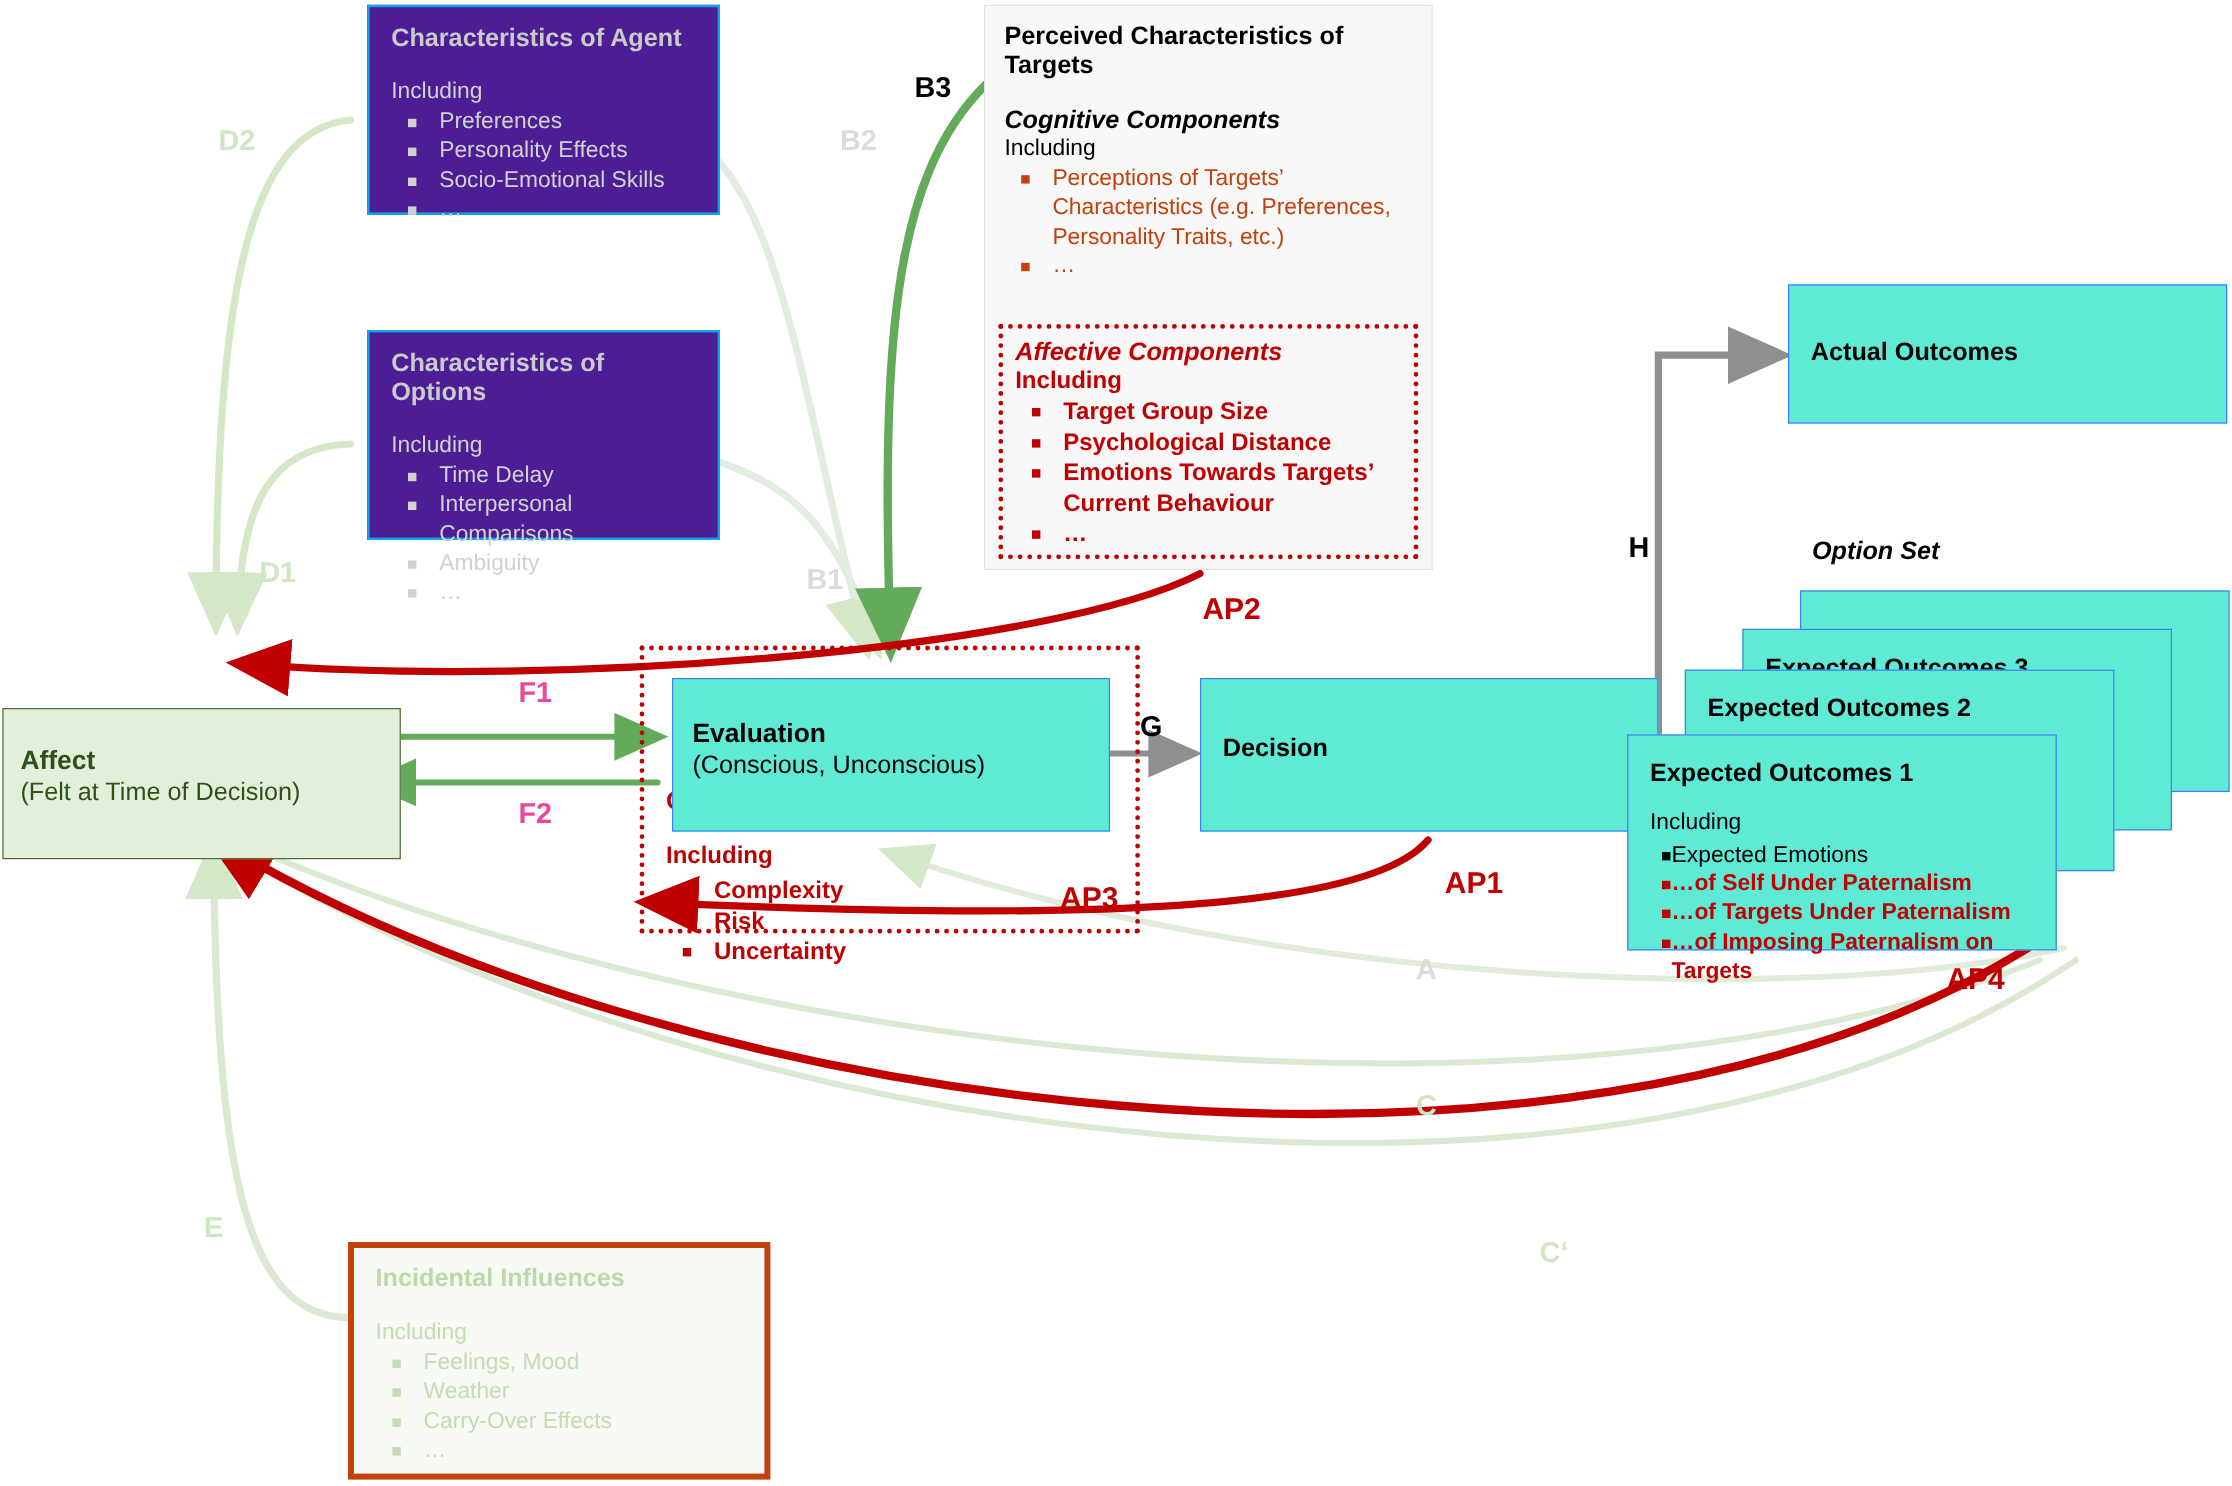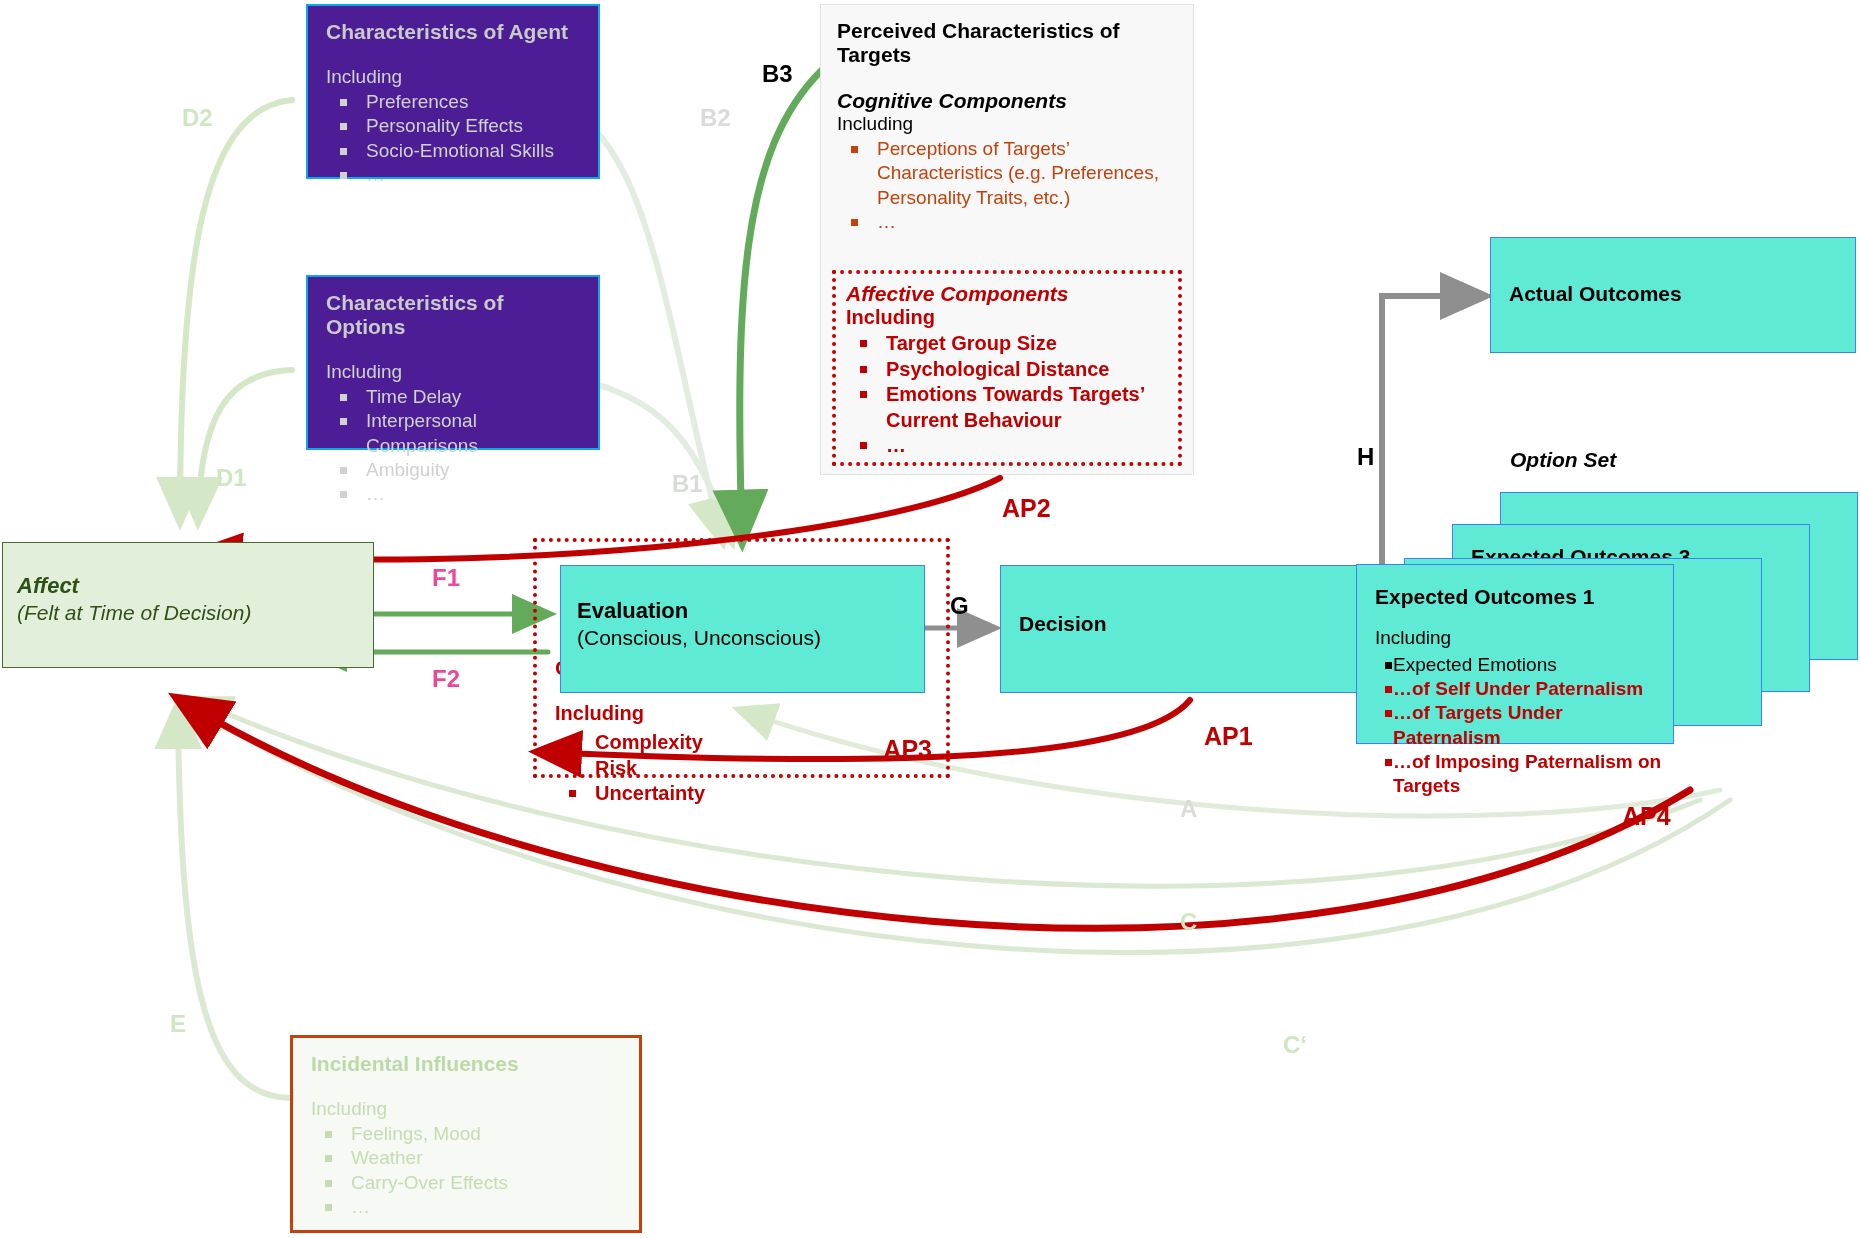--- a/index.html
+++ b/index.html
@@ -9,21 +9,21 @@
 
   .box{position:absolute;box-sizing:border-box;}
 
   
   .ghost{background:#4c1d95;border:2px solid #0ea5e9;margin-left:16px;}
   .ghost .bx-title{font-weight:bold;font-size:21px;color:#c9cbc9;}
   .ghost .bx-incl{font-size:19px;color:#cfd2cf;margin-top:22px;}
   .ghost .bx-li{font-size:19px;color:#cfd2cf;}
 
   
-  .ghostgreen{background:#f7faf4;border:3px solid #c2410c;}
+  .ghostgreen{background:#f7faf4;border:5px solid #c2410c;}
   .ghostgreen .bx-title{font-weight:bold;font-size:21px;color:#bcd9a8;}
   .ghostgreen .bx-incl{font-size:19px;color:#c4dcb2;margin-top:22px;}
   .ghostgreen .bx-li{font-size:19px;color:#c4dcb2;}
 
   
   .solid{background:#5eead4;border:1px solid #3b82f6;}
   .solid-title{font-weight:bold;font-size:21px;color:#000;}
 
   
   .target{background:#f8f8f8;border:1px solid #dde5dd;}
@@ -151,21 +151,21 @@
         <li>Emotions Towards Targets’ Current Behaviour</li>
         <li class="dots">…</li>
       </ul>
     </div>
   </div>
 
   <div class="box solid" style="left:1490px;top:237px;width:366px;height:116px;">
     <div class="solid-title" style="position:absolute;left:18px;top:44px;">Actual Outcomes</div>
   </div>
 
-  <div class="box affect" style="left:2px;top:542px;width:372px;height:126px;font-style:italic;">
+  <div class="box affect" style="left:2px;top:590px;width:332px;height:126px;">
     <div style="position:absolute;left:14px;top:30px;font-weight:bold;font-size:22px;color:#2f5016;">Affect</div>
     <div style="position:absolute;left:14px;top:58px;font-size:21px;color:#2f5016;">(Felt at Time of Decision)</div>
   </div>
 
   <div class="box reddot" style="left:533px;top:538px;width:417px;height:240px;">
     <div class="redtxt" style="position:absolute;left:18px;top:114px;font-weight:bold;font-size:21px;">Context</div>
     <div class="redtxt" style="position:absolute;left:18px;top:160px;font-weight:bold;font-size:20px;">Including</div>
     <ul class="blist redtxt" style="position:absolute;left:18px;top:186px;font-size:20px;font-weight:bold;">
       <li>Complexity</li>
       <li>Risk</li>
@@ -190,21 +190,21 @@
   </div>
 
   <div class="box solid" style="left:1452px;top:524px;width:358px;height:168px;">
     <div class="solid-title" style="position:absolute;left:18px;top:20px;">Expected Outcomes 3</div>
   </div>
 
   <div class="box solid" style="left:1404px;top:558px;width:358px;height:168px;">
     <div class="solid-title" style="position:absolute;left:18px;top:20px;">Expected Outcomes 2</div>
   </div>
 
-  <div class="box solid" style="left:1356px;top:564px;width:318px;height:180px;">
+  <div class="box solid" style="left:1356px;top:612px;width:358px;height:180px;">
     <div class="solid-title" style="position:absolute;left:18px;top:20px;">Expected Outcomes 1</div>
     <div style="position:absolute;left:18px;top:62px;font-size:19px;color:#000;">Including</div>
     <ul class="blist" style="position:absolute;left:14px;top:86px;font-size:19px;color:#000;">
       <li style="padding-left:22px;">Expected Emotions</li>
     </ul>
     <ul class="blist redtxt" style="position:absolute;left:14px;top:110px;font-size:19px;font-weight:bold;">
       <li style="padding-left:22px;">…of Self Under Paternalism</li>
       <li style="padding-left:22px;">…of Targets Under Paternalism</li>
       <li style="padding-left:22px;">…of Imposing Paternalism on Targets</li>
     </ul>

